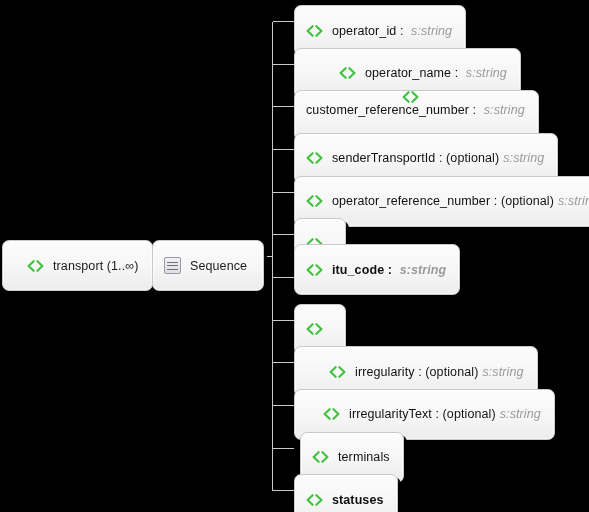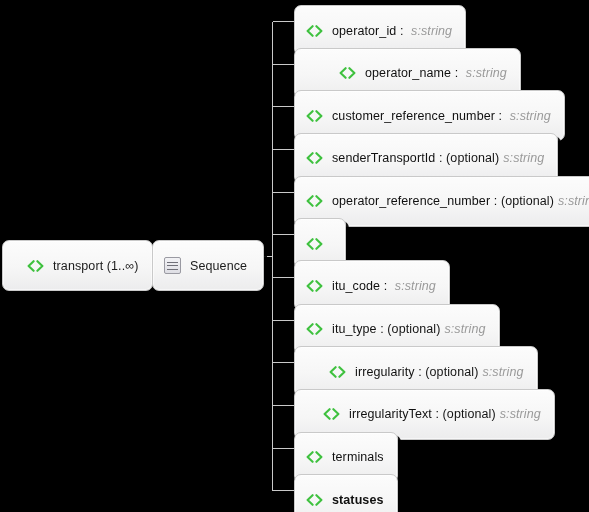--- a/index.html
+++ b/index.html
@@ -157,21 +157,21 @@
       </div>
       <div class="node" style="left: 294px; top: 47.65px; padding-left: 44px;">
         <span class="ico">
           <svg width="17" height="12" viewBox="0 0 17 12" aria-hidden="true">
             <path d="M6.6 1.2 L1.6 6 L6.6 10.8" fill="none" stroke="#3fc13f" stroke-width="2.1" stroke-linecap="round" stroke-linejoin="round"></path>
             <path d="M10.4 1.2 L15.4 6 L10.4 10.8" fill="none" stroke="#3fc13f" stroke-width="2.1" stroke-linecap="round" stroke-linejoin="round"></path>
           </svg>
         </span>
         <span class="label"><span class="nm">operator_name</span><span class="sep"> : </span><span class="ty">s:string</span></span>
       </div>
-      <div class="node" style="left: 294px; top: 90.3px;">
+      <div class="node" style="left: 294px; top: 90.3px; flex-direction: column;">
         <span class="ico">
           <svg width="17" height="12" viewBox="0 0 17 12" aria-hidden="true">
             <path d="M6.6 1.2 L1.6 6 L6.6 10.8" fill="none" stroke="#3fc13f" stroke-width="2.1" stroke-linecap="round" stroke-linejoin="round"></path>
             <path d="M10.4 1.2 L15.4 6 L10.4 10.8" fill="none" stroke="#3fc13f" stroke-width="2.1" stroke-linecap="round" stroke-linejoin="round"></path>
           </svg>
         </span>
         <span class="label"><span class="nm">customer_reference_number</span><span class="sep"> : </span><span class="ty">s:string</span></span>
       </div>
       <div class="node" style="left: 294px; top: 132.95px;">
         <span class="ico">
@@ -192,57 +192,56 @@
         <span class="label"><span class="nm">operator_reference_number</span><span class="sep"> : </span><span class="opt">(optional)</span><span class="ty">s:string</span></span>
       </div>
       <div class="node" style="left: 294px; top: 218.25px;">
         <span class="ico">
           <svg width="17" height="12" viewBox="0 0 17 12" aria-hidden="true">
             <path d="M6.6 1.2 L1.6 6 L6.6 10.8" fill="none" stroke="#3fc13f" stroke-width="2.1" stroke-linecap="round" stroke-linejoin="round"></path>
             <path d="M10.4 1.2 L15.4 6 L10.4 10.8" fill="none" stroke="#3fc13f" stroke-width="2.1" stroke-linecap="round" stroke-linejoin="round"></path>
           </svg>
         </span>
       </div>
-      <div class="node" style="left: 294px; top: 260px;">
+      <div class="node" style="left: 294px; top: 244px; font-weight: bold;">
         <span class="ico">
           <svg width="17" height="12" viewBox="0 0 17 12" aria-hidden="true">
             <path d="M6.6 1.2 L1.6 6 L6.6 10.8" fill="none" stroke="#3fc13f" stroke-width="2.1" stroke-linecap="round" stroke-linejoin="round"></path>
             <path d="M10.4 1.2 L15.4 6 L10.4 10.8" fill="none" stroke="#3fc13f" stroke-width="2.1" stroke-linecap="round" stroke-linejoin="round"></path>
           </svg>
         </span>
         <span class="label"><span class="nm">itu_code</span><span class="sep"> : </span><span class="ty">s:string</span></span>
       </div>
       <div class="node" style="left: 294px; top: 303.55px;">
         <span class="ico">
           <svg width="17" height="12" viewBox="0 0 17 12" aria-hidden="true">
             <path d="M6.6 1.2 L1.6 6 L6.6 10.8" fill="none" stroke="#3fc13f" stroke-width="2.1" stroke-linecap="round" stroke-linejoin="round"></path>
             <path d="M10.4 1.2 L15.4 6 L10.4 10.8" fill="none" stroke="#3fc13f" stroke-width="2.1" stroke-linecap="round" stroke-linejoin="round"></path>
           </svg>
         </span>
-        <span class="label"><span class="nm">itu_type</span><span class="sep"> : </span><span class="opt">(optional)</span><span class="ty">s:string</span></span>
       </div>
       <div class="node" style="left: 294px; top: 346.2px; padding-left: 34px;">
         <span class="ico">
           <svg width="17" height="12" viewBox="0 0 17 12" aria-hidden="true">
             <path d="M6.6 1.2 L1.6 6 L6.6 10.8" fill="none" stroke="#3fc13f" stroke-width="2.1" stroke-linecap="round" stroke-linejoin="round"></path>
             <path d="M10.4 1.2 L15.4 6 L10.4 10.8" fill="none" stroke="#3fc13f" stroke-width="2.1" stroke-linecap="round" stroke-linejoin="round"></path>
           </svg>
         </span>
         <span class="label"><span class="nm">irregularity</span><span class="sep"> : </span><span class="opt">(optional)</span><span class="ty">s:string</span></span>
       </div>
       <div class="node" style="left: 294px; top: 388.85px; padding-left: 28px;">
         <span class="ico">
           <svg width="17" height="12" viewBox="0 0 17 12" aria-hidden="true">
             <path d="M6.6 1.2 L1.6 6 L6.6 10.8" fill="none" stroke="#3fc13f" stroke-width="2.1" stroke-linecap="round" stroke-linejoin="round"></path>
             <path d="M10.4 1.2 L15.4 6 L10.4 10.8" fill="none" stroke="#3fc13f" stroke-width="2.1" stroke-linecap="round" stroke-linejoin="round"></path>
           </svg>
         </span>
         <span class="label"><span class="nm">irregularityText</span><span class="sep"> : </span><span class="opt">(optional)</span><span class="ty">s:string</span></span>
       </div>
-      <div class="node" style="left: 294px; top: 431.5px;">
+      <div class="node" style="left: 300px; top: 431.5px;">
         <span class="ico">
           <svg width="17" height="12" viewBox="0 0 17 12" aria-hidden="true">
             <path d="M6.6 1.2 L1.6 6 L6.6 10.8" fill="none" stroke="#3fc13f" stroke-width="2.1" stroke-linecap="round" stroke-linejoin="round"></path>
             <path d="M10.4 1.2 L15.4 6 L10.4 10.8" fill="none" stroke="#3fc13f" stroke-width="2.1" stroke-linecap="round" stroke-linejoin="round"></path>
           </svg>
         </span>
         <span class="label"><span class="nm">terminals</span></span>
       </div>
       <div class="node" style="left: 294px; top: 474.15px; font-weight: bold;">
         <span class="ico">

